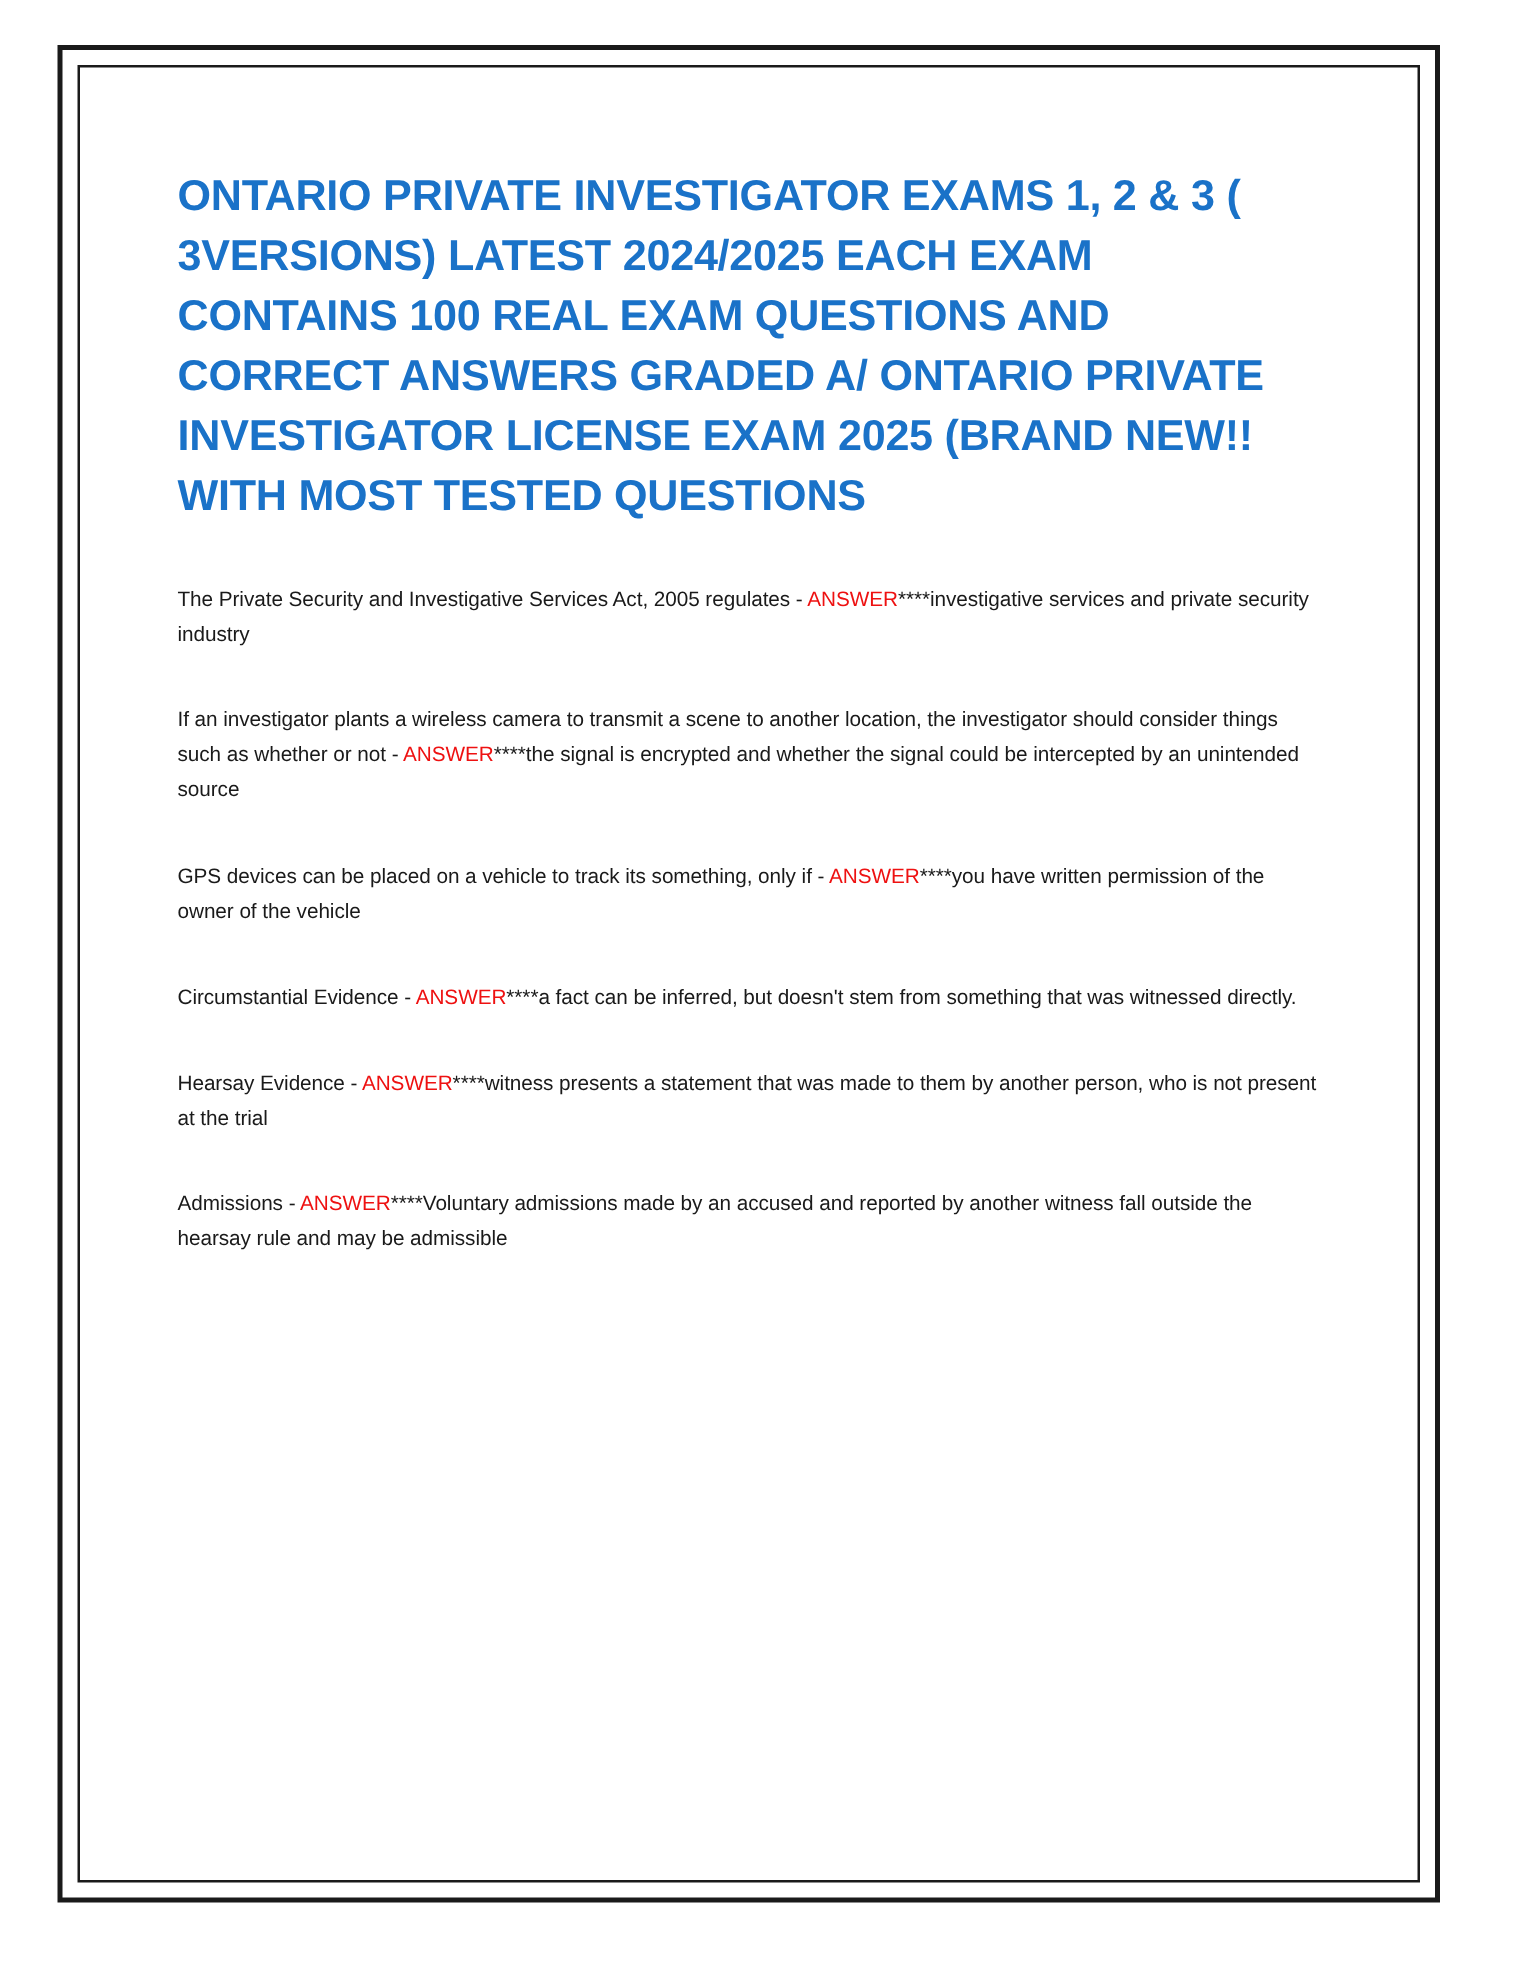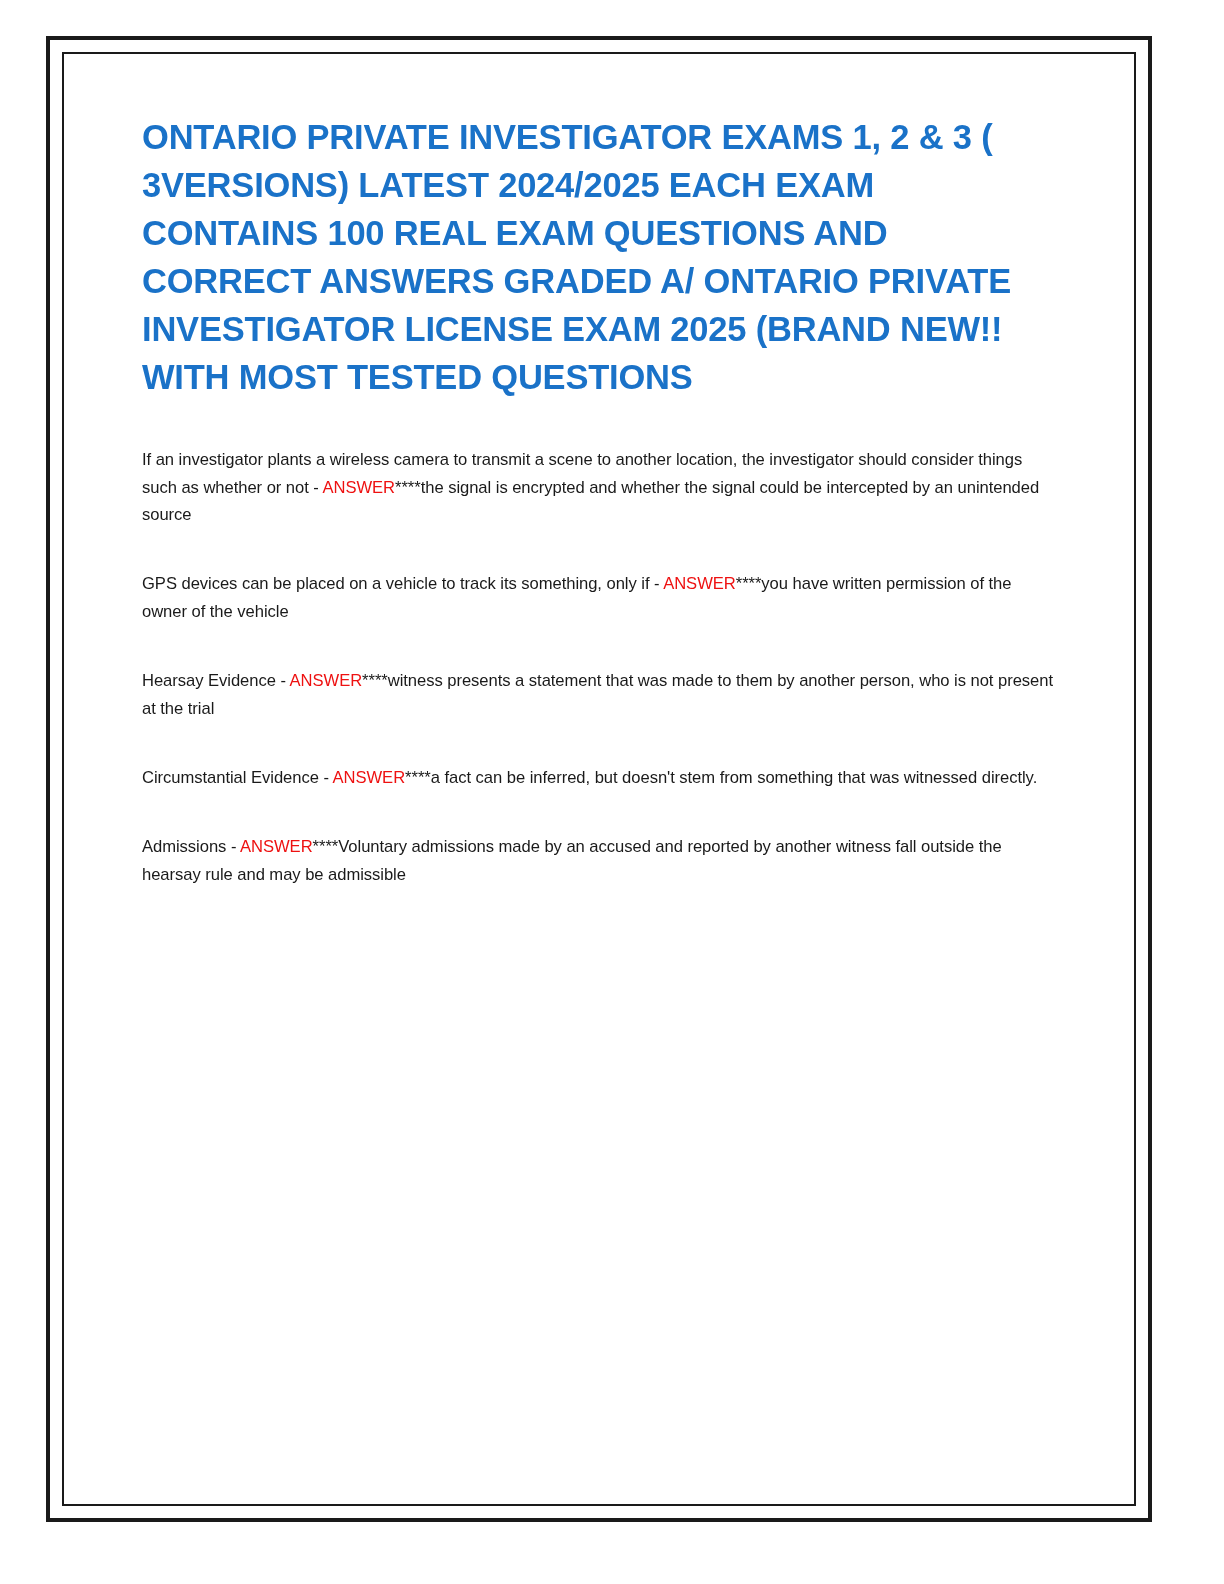--- a/index.html
+++ b/index.html
@@ -29,21 +29,21 @@
     left: 12px;
     top: 12px;
     right: 12px;
     bottom: 12px;
     border: 2px solid #1a1a1a;
     background: #ffffff;
     box-sizing: border-box;
     overflow: hidden;
   }
   .content {
-    padding: 60px 78px 0 78px;
+    padding: 80px 78px 0 78px;
   }
   .doc-title {
     color: #1a72c8;
     font-size: 34.5px;
     font-weight: bold;
     line-height: 1.39;
     letter-spacing: -0.2px;
     margin: 0 0 44px 0;
     max-width: 920px;
   }
@@ -67,37 +67,40 @@
 </style>
 </head>
 <body>
 
 <div class="page-frame">
   <div class="page-inner">
     <div class="content">
 
       <h1 class="doc-title">ONTARIO PRIVATE INVESTIGATOR EXAMS 1, 2 &amp; 3 ( 3VERSIONS) LATEST 2024/2025 EACH EXAM CONTAINS 100 REAL EXAM QUESTIONS AND CORRECT ANSWERS GRADED A/ ONTARIO PRIVATE INVESTIGATOR LICENSE EXAM 2025 (BRAND NEW!! WITH MOST TESTED QUESTIONS</h1>
 
+      <div class="qa-block">
+        <span>The Private Security and Investigative Services Act, 2005 regulates - </span><span class="ans-tag">ANSWER</span><span class="stars">****</span><span>investigative services and private security industry</span>
+      </div>
 
       <div class="qa-block">
         <span>If an investigator plants a wireless camera to transmit a scene to another location, the investigator should consider things such as whether or not - </span><span class="ans-tag">ANSWER</span><span class="stars">****</span><span>the signal is encrypted and whether the signal could be intercepted by an unintended source</span>
       </div>
 
 
       <div class="qa-block">
         <span>GPS devices can be placed on a vehicle to track its something, only if - </span><span class="ans-tag">ANSWER</span><span class="stars">****</span><span>you have written permission of the owner of the vehicle</span>
       </div>
 
 
       <div class="qa-block">
-        <span>Hearsay Evidence - </span><span class="ans-tag">ANSWER</span><span class="stars">****</span><span>witness presents a statement that was made to them by another person, who is not present at the trial</span>
+        <span>Circumstantial Evidence - </span><span class="ans-tag">ANSWER</span><span class="stars">****</span><span>a fact can be inferred, but doesn't stem from something that was witnessed directly.</span>
       </div>
 
       <div class="qa-block">
-        <span>Circumstantial Evidence - </span><span class="ans-tag">ANSWER</span><span class="stars">****</span><span>a fact can be inferred, but doesn't stem from something that was witnessed directly.</span>
+        <span>Hearsay Evidence - </span><span class="ans-tag">ANSWER</span><span class="stars">****</span><span>witness presents a statement that was made to them by another person, who is not present at the trial</span>
       </div>
 
       <div class="qa-block">
         <span>Admissions - </span><span class="ans-tag">ANSWER</span><span class="stars">****</span><span>Voluntary admissions made by an accused and reported by another witness fall outside the hearsay rule and may be admissible</span>
       </div>
 
     </div>
   </div>
 </div>
 

